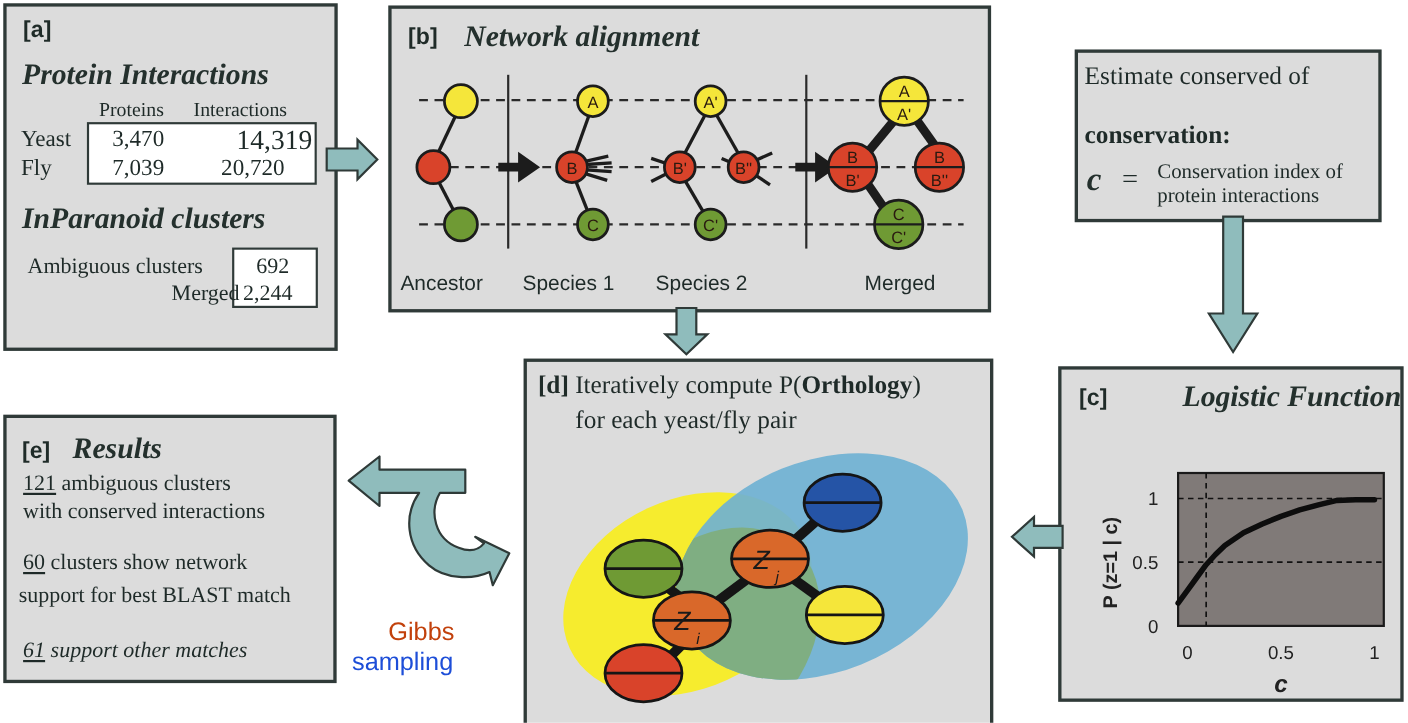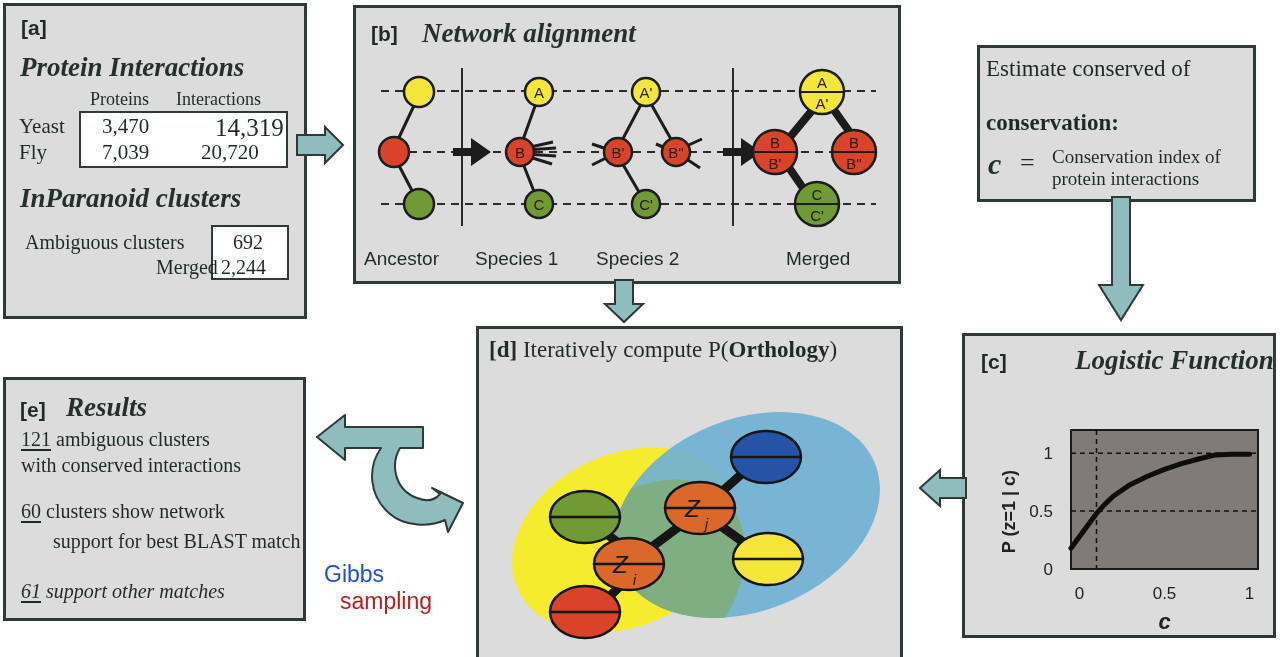--- a/index.html
+++ b/index.html
@@ -195,20 +195,21 @@
 
 <svg style="left:918px;top:468px;" width="50" height="40">
   <path d="M48,10 L22,10 L22,2 L2,20 L22,38 L22,30 L48,30 Z" fill="#8fbcbc" stroke="#2f3a38" stroke-width="2"></path>
 </svg>
 
 <div class="panel" style="left:476px;top:326px;width:427px;height:369px;">
   <div class="abs" style="left:10px;top:8px;font-size:23px;">
     <span class="tag" style="font-family:'Liberation Serif',serif;">[d]</span>
     <span>Iteratively compute P(</span><b>Orthology</b><span>)</span>
   </div>
+  <div class="abs" style="left:44px;top:40px;font-size:23px;">for each yeast/fly pair</div>
 
   <svg style="left:0;top:0;" width="427" height="328">
 
     <ellipse cx="146" cy="211" rx="118" ry="86" transform="rotate(-25 146 211)" fill="#f6ec2e"></ellipse>
     <ellipse cx="268" cy="186" rx="138" ry="96" transform="rotate(-22 268 186)" fill="#6fb1d3" fill-opacity="0.92"></ellipse>
 
     <defs>
       <clipPath id="clipY">
           <ellipse cx="146" cy="211" rx="118" ry="86" transform="rotate(-25 146 211)"></ellipse>
         </clipPath>
@@ -258,27 +259,27 @@
   </svg>
 </div>
 
 <svg style="left:305px;top:410px;" width="170" height="130">
   <path d="M12,27 L40,5 L40,17 L118,17 L118,38 L95,38
            C85,55 90,80 112,88 C122,92 130,90 135,84
            L127,78 L158,93 L143,122 L140,110
            C125,117 100,117 85,104 C64,86 62,58 76,38
            L40,38 L40,50 Z" fill="#8fbcbc" stroke="#2f3a38" stroke-width="2" stroke-linejoin="round"></path>
 </svg>
-<div class="abs sans" style="left:324px;top:545px;font-size:23px;color:#1d4ed8;text-align:right;">Gibbs</div>
-<div class="abs sans" style="left:340px;top:572px;font-size:23px;color:#b91c1c;">sampling</div>
+<div class="abs sans" style="left:353px;top:545px;font-size:23px;color:#c2410c;text-align:right;">Gibbs</div>
+<div class="abs sans" style="left:320px;top:572px;font-size:23px;color:#1d4ed8;">sampling</div>
 
 <div class="panel" style="left:3px;top:377px;width:303px;height:244px;">
   <div class="abs tag" style="left:14px;top:18px;font-size:21px;">[e]</div>
   <div class="abs ttl" style="left:60px;top:12px;font-size:27px;">Results</div>
 
   <div class="abs" style="left:15px;top:48px;font-size:20px;"><u>121</u><span> ambiguous clusters</span></div>
   <div class="abs" style="left:15px;top:74px;font-size:20px;">with conserved interactions</div>
 
   <div class="abs" style="left:15px;top:120px;font-size:20px;"><u>60</u><span> clusters show network</span></div>
-  <div class="abs" style="left:11px;top:150px;font-size:20px;margin-left:36px;">support for best BLAST match</div>
+  <div class="abs" style="left:11px;top:150px;font-size:20px;">support for best BLAST match</div>
 
   <div class="abs" style="left:15px;top:200px;font-size:20px;font-style:italic;"><u>61</u><span> support other matches</span></div>
 </div>
 
 </body></html>

